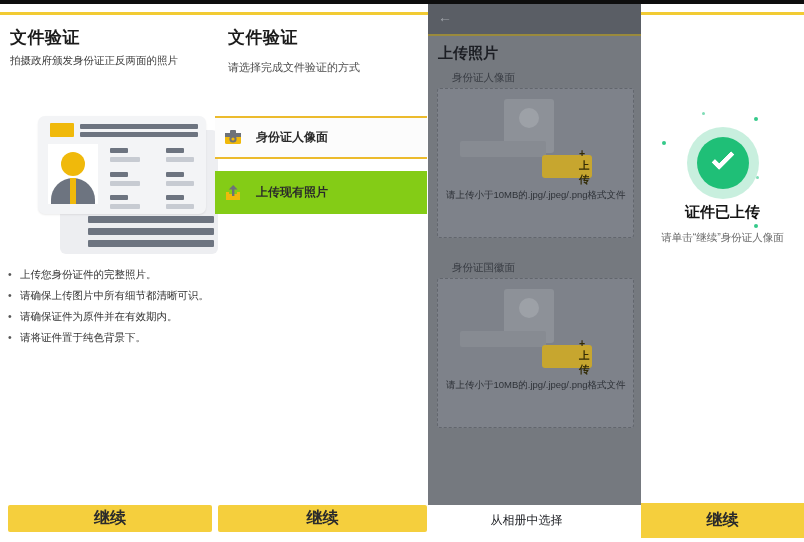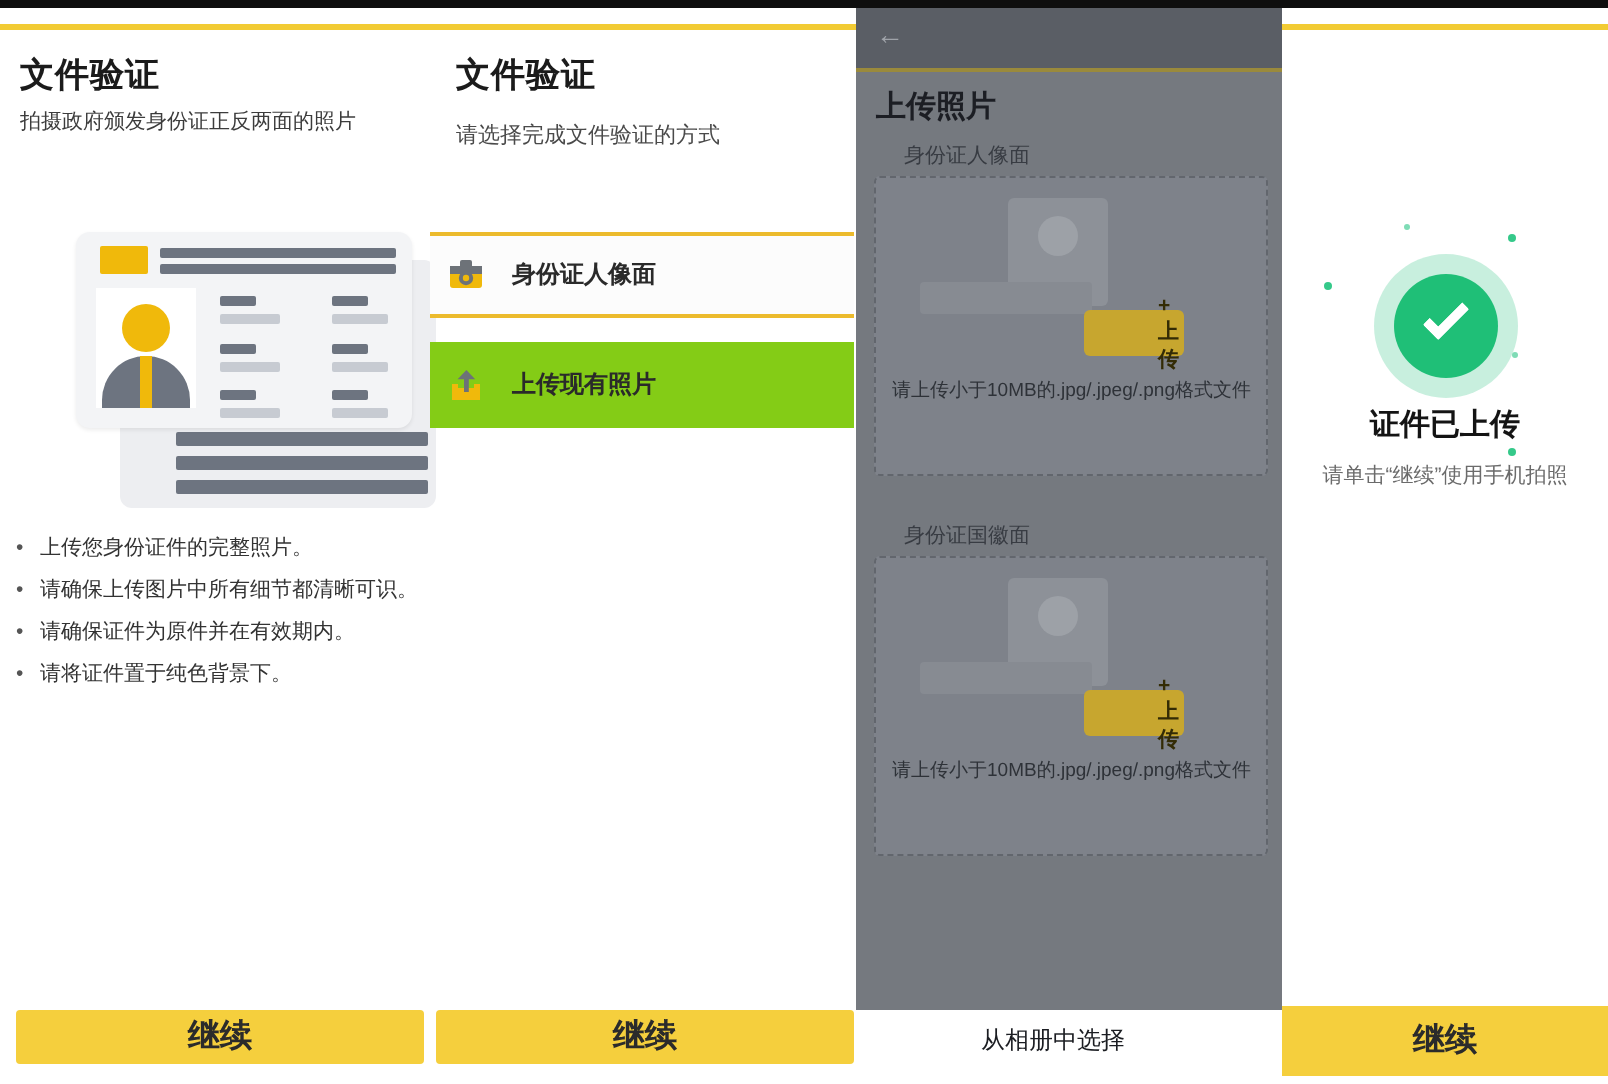--- a/index.html
+++ b/index.html
@@ -190,16 +190,16 @@
     <div class="halo"></div>
     <div class="gcircle">
       <div class="check"></div>
     </div>
     <div class="dot d1"></div>
     <div class="dot d2"></div>
     <div class="dot d3"></div>
     <div class="dot d4"></div>
     <div class="dot d5"></div>
     <div class="p4-title">证件已上传</div>
-    <div class="p4-sub">请单击“继续”使用手机拍照</div>
+    <div class="p4-sub">请单击“继续”身份证人像面</div>
     <div class="btn-continue btn-p4">继续</div>
   </div>
 </div>
 
 </body></html>

